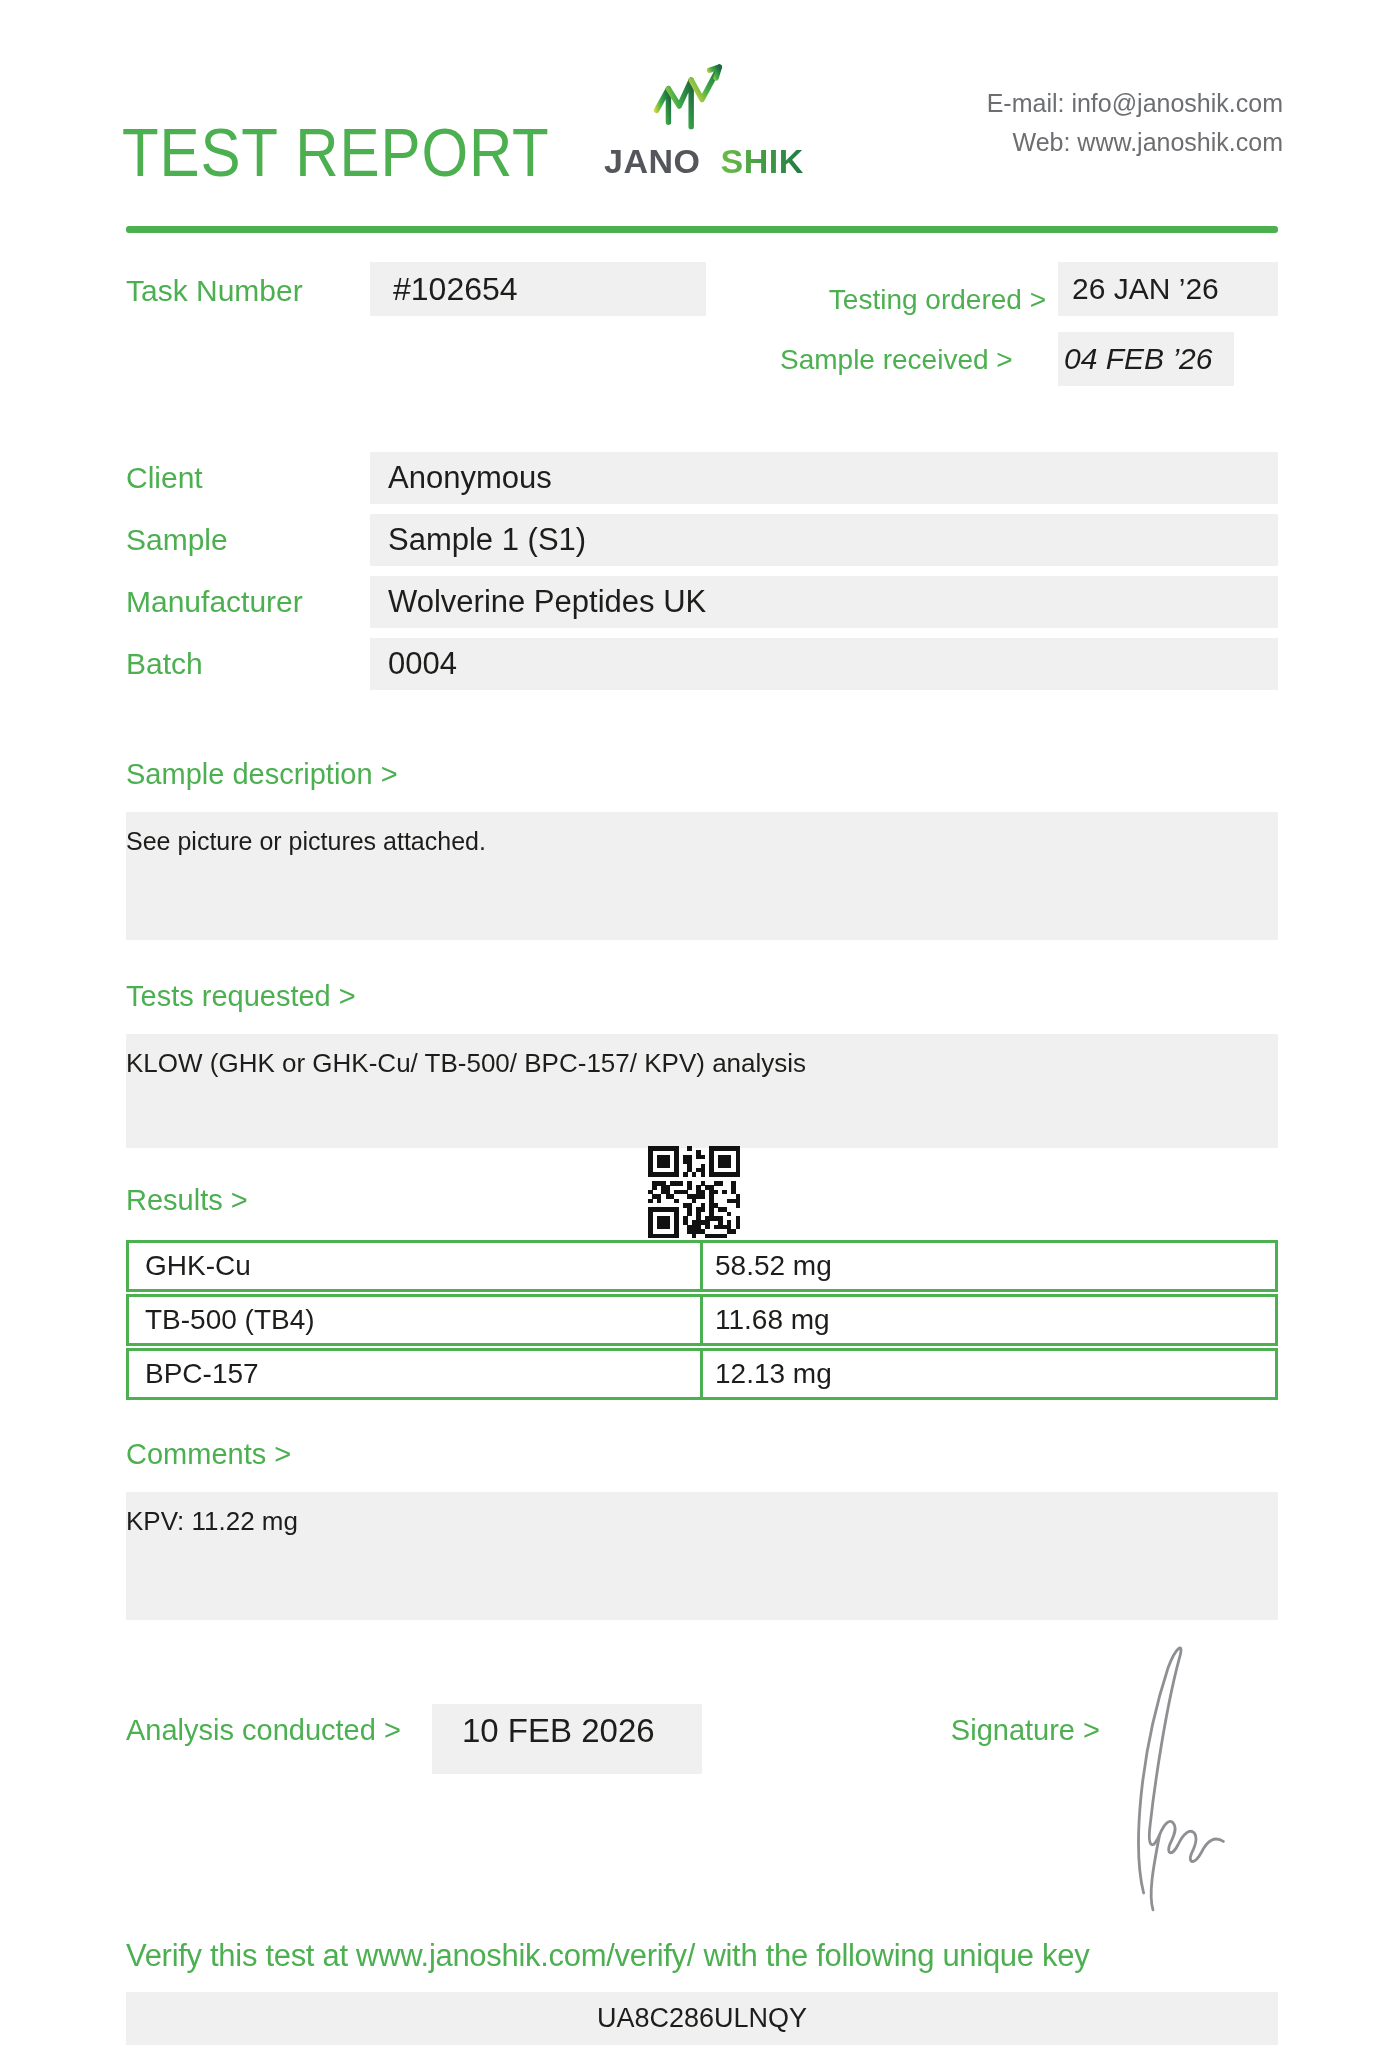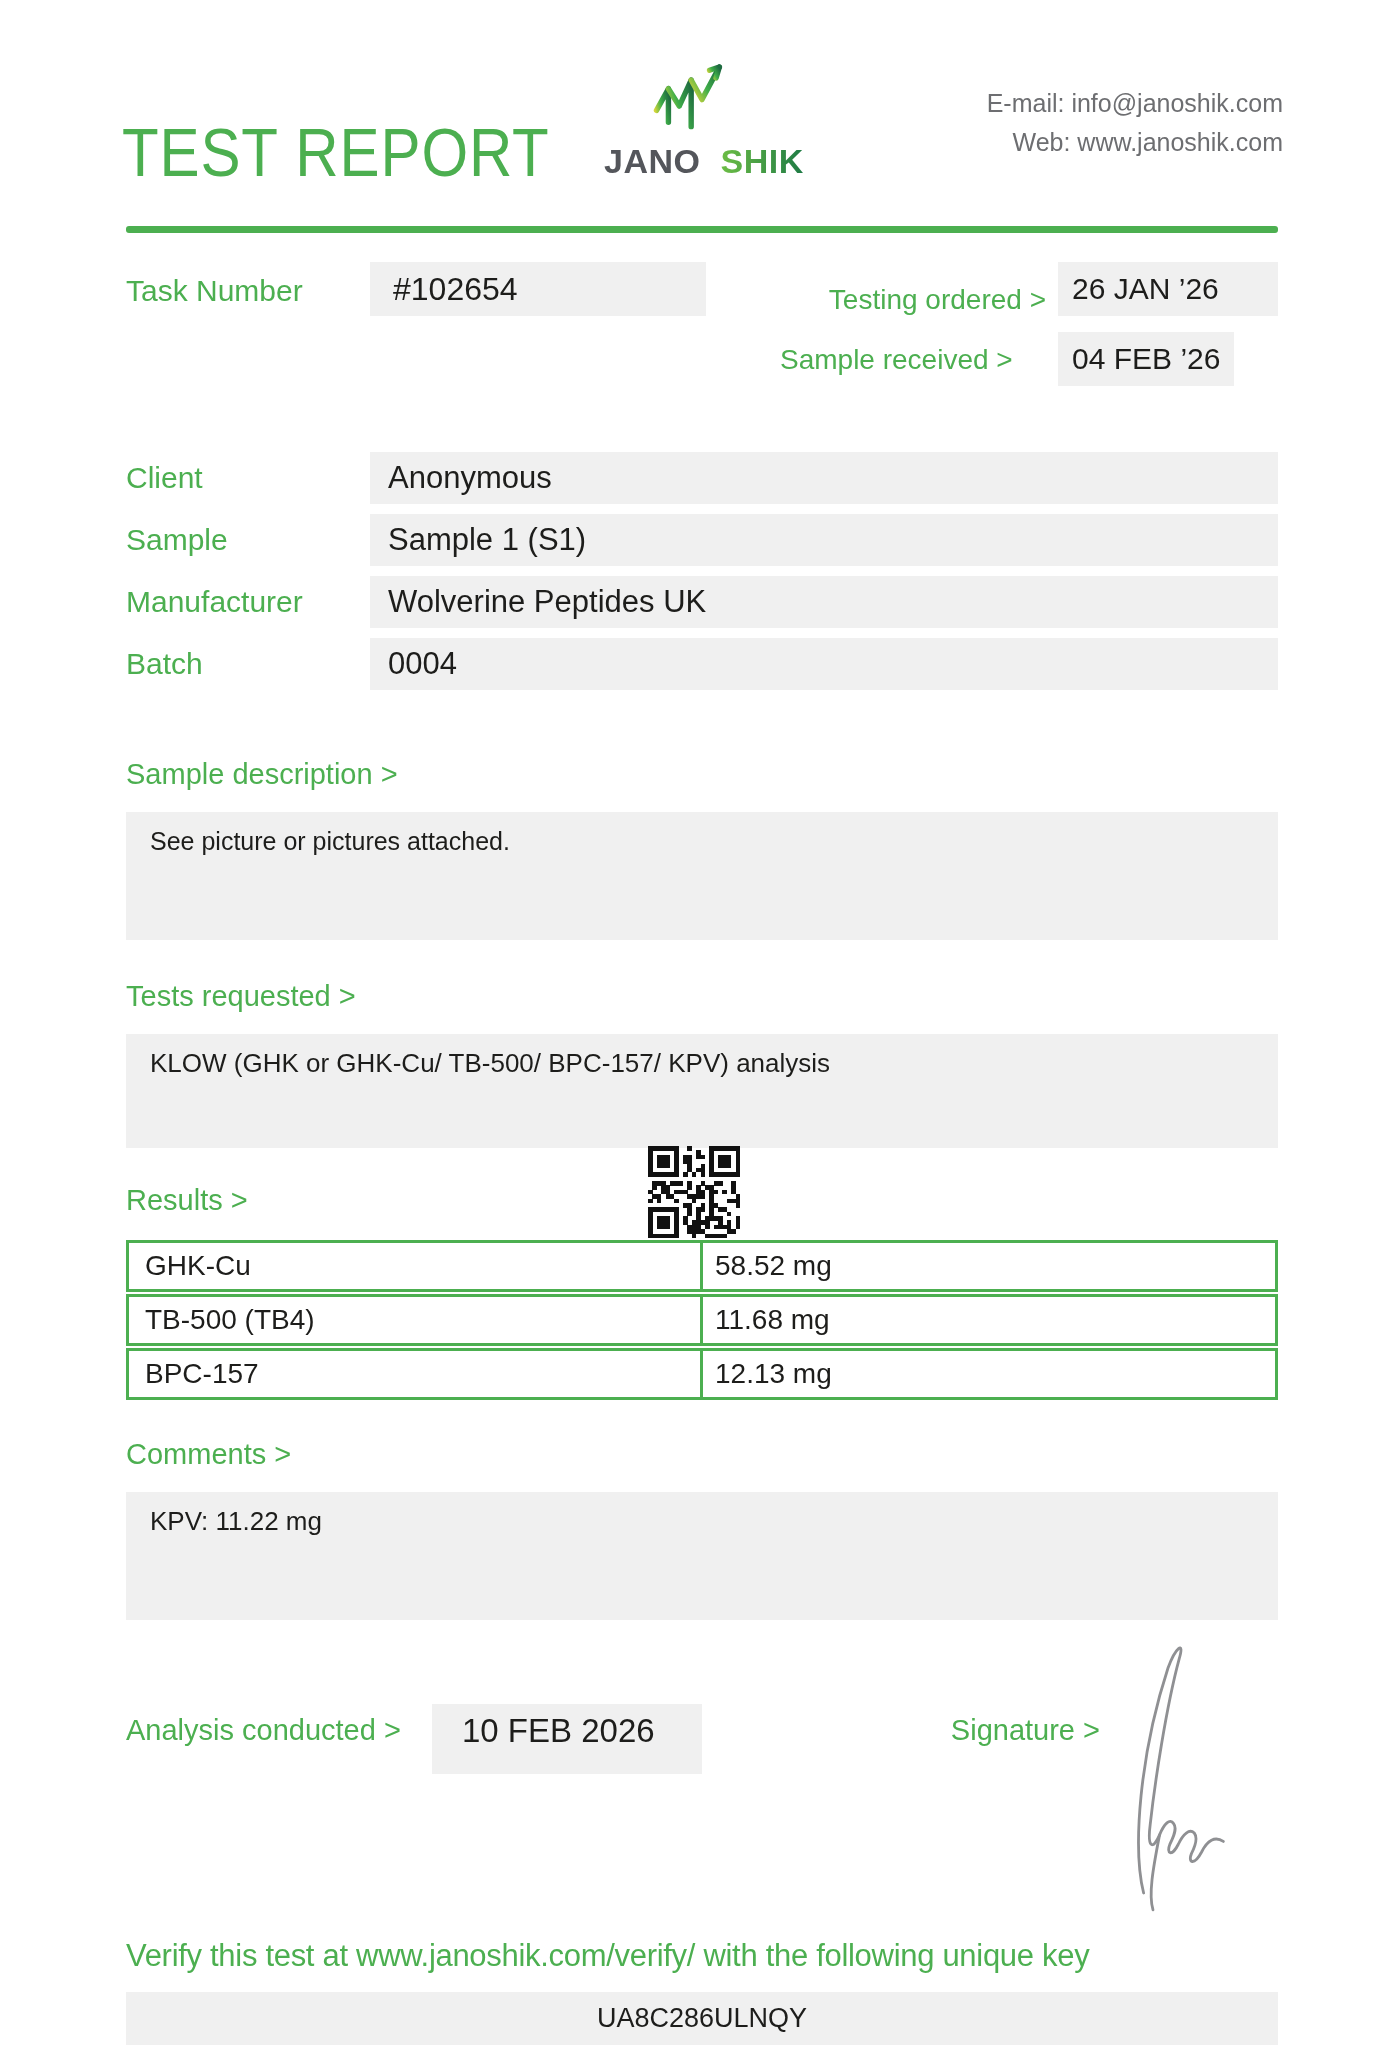--- a/index.html
+++ b/index.html
@@ -22,32 +22,32 @@
   .lab{color:#4CAF50;white-space:nowrap;}
   .task-label{position:absolute;left:126px;top:274px;font-size:30px;}
   .box{background:#F0F0F0;}
   .task-value{position:absolute;left:370px;top:262px;width:336px;height:54px;line-height:54px;
               font-size:32px;padding-left:23px;box-sizing:border-box;}
   .date-label1{position:absolute;left:780px;top:284px;width:266px;text-align:right;font-size:28px;}
   .date-label2{position:absolute;left:780px;top:344px;width:266px;text-align:left;font-size:28px;}
   .date-value1{position:absolute;left:1058px;top:262px;width:220px;height:54px;line-height:54px;
                font-size:30px;padding-left:14px;box-sizing:border-box;}
   .date-value2{position:absolute;left:1058px;top:332px;width:176px;height:54px;line-height:54px;
-               font-size:30px;padding-left:14px;box-sizing:border-box;}
+               font-size:30px;padding-left:6px;box-sizing:border-box;font-style:italic;}
 
   
   .info-row{position:absolute;left:0;width:1388px;height:52px;}
   .info-label{position:absolute;left:126px;top:0;font-size:30px;line-height:52px;color:#4CAF50;}
   .info-value{position:absolute;left:370px;top:0;width:908px;height:52px;line-height:52px;
               font-size:31px;padding-left:18px;box-sizing:border-box;background:#F0F0F0;}
 
   
   .sec-head{position:absolute;left:126px;font-size:29px;color:#4CAF50;white-space:nowrap;}
   .sec-box{position:absolute;left:126px;width:1152px;background:#F0F0F0;box-sizing:border-box;
-           padding:14px 24px;font-size:26px;}
+           padding:14px 0;font-size:26px;}
 
   
   .qr{position:absolute;left:648px;top:1146px;width:92px;height:92px;}
   .rtable{position:absolute;left:126px;top:1240px;width:1152px;}
   .rrow{display:flex;height:52px;border:3px solid #4CAF50;box-sizing:border-box;margin-bottom:2px;background:#fff;}
   .rname{width:574px;border-right:3px solid #4CAF50;box-sizing:border-box;line-height:46px;
          font-size:28px;padding-left:16px;}
   .rval{flex:1;line-height:46px;font-size:28px;padding-left:12px;}
 
   

